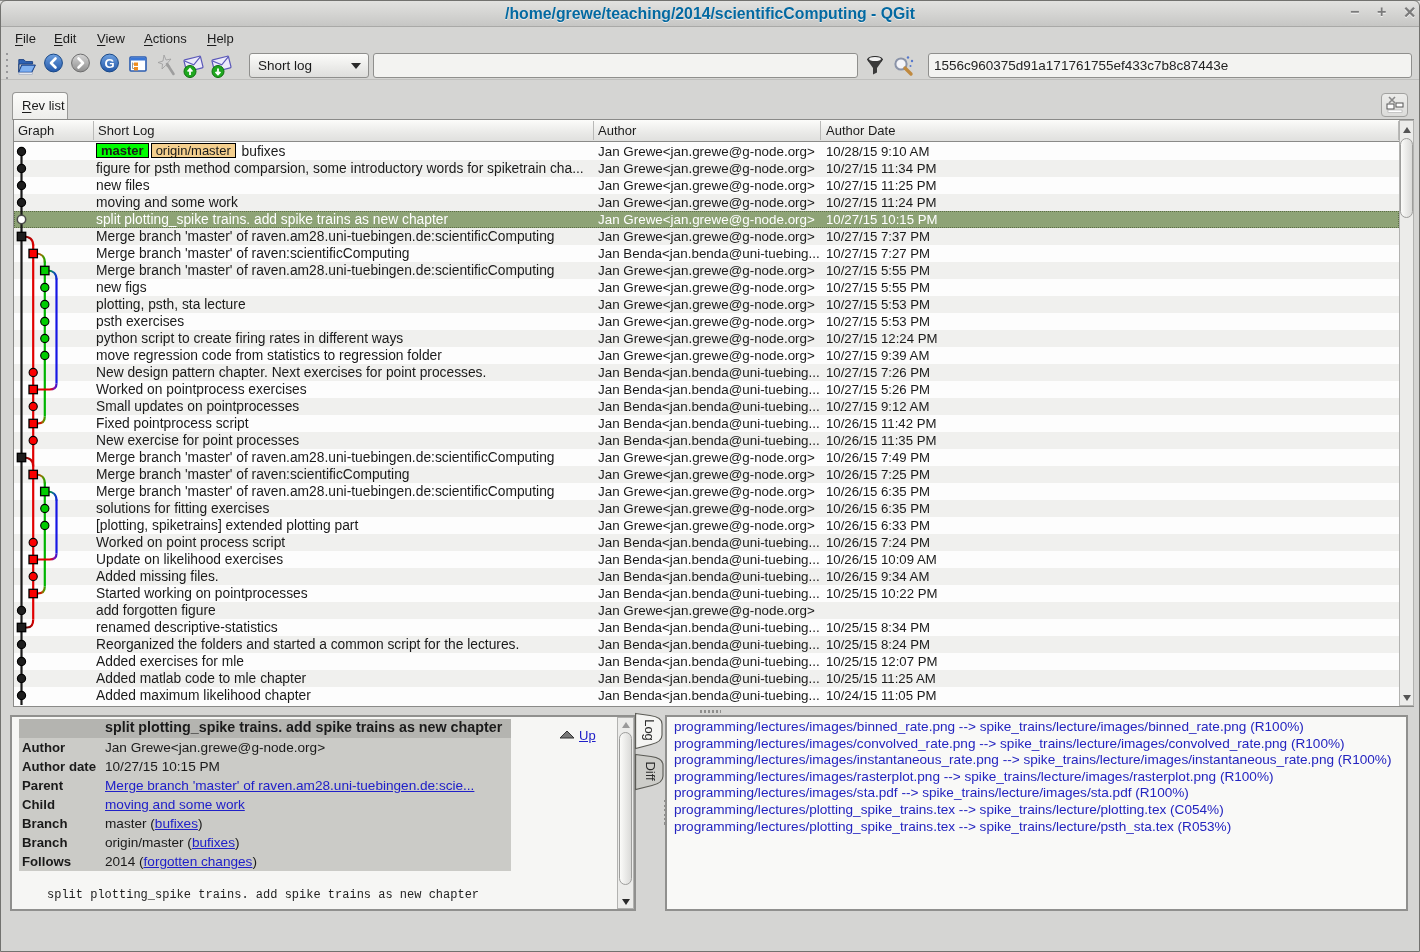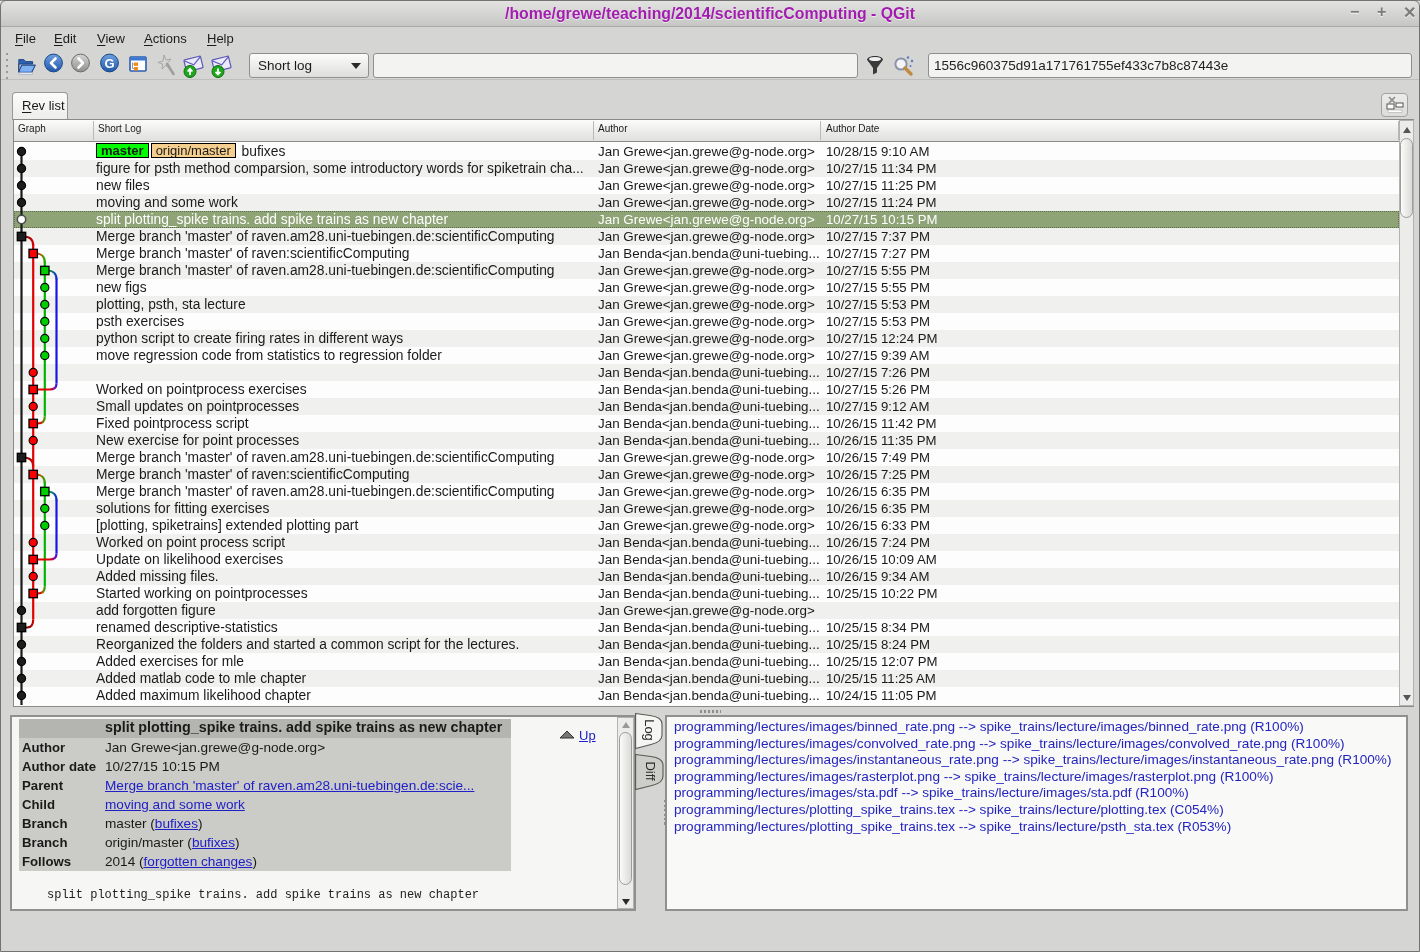--- a/index.html
+++ b/index.html
@@ -1,32 +1,32 @@
 <!DOCTYPE html>
 <html><head><meta charset="utf-8">
 <style>
 * { margin:0; padding:0; box-sizing:border-box; }
 html,body { width:1420px; height:952px; overflow:hidden; }
 body { font-family:"Liberation Sans", sans-serif; background:#d5d5d3; position:relative; font-size:13px; color:#1a1a1a;}
 .abs { position:absolute; }
 #titlebar { left:0; top:0; width:1420px; height:27px;
   background:linear-gradient(#e2e2e0,#cfcfcd 70%,#c6c6c4);
   border-bottom:1px solid #a9a9a7; border-top:1px solid #8c8c8a;}
-#title { width:100%; text-align:center; top:5px; font-weight:bold; font-size:15.8px; color:#a21caf; text-shadow:0 1px 0 rgba(255,255,255,.6);}
+#title { width:100%; text-align:center; top:5px; font-weight:bold; font-size:15.8px; color:#0369a1; text-shadow:0 1px 0 rgba(255,255,255,.6);}
 .winbtn { top:3px; font-size:16px; font-weight:bold; color:#7b7b7b; text-shadow:0 1px 0 rgba(255,255,255,.7);}
 .mi { position:absolute; top:31px; font-size:13px; color:#1c1c1c; }
 u { text-decoration:underline; text-underline-offset:2px; }
 .entry { background:#f3f3f1; border:1px solid #8f8f8d; border-radius:3px; }
 #tab { left:12px; top:92px; width:56px; height:28px; background:linear-gradient(#fbfbf9,#ededeb);
   border:1px solid #989896; border-bottom:none; border-radius:4px 4px 0 0; padding:5px 0 0 9px; }
 #tblframe { left:13px; top:119px; width:1401px; height:588px; border:1px solid #8a8a88; background:#fdfdfd;}
 #thead { left:13px; top:119px; width:1386px; height:23px;
   background:linear-gradient(#fcfcfa,#eaeae8 60%,#e0e0de); border:1px solid #8a8a88; border-right:none;}
 .hsep { position:absolute; top:121px; width:1px; height:19px; background:#b9b9b7; }
-.hcell { position:absolute; top:123px; font-size:10px; color:#1b1b1b; }
+.hcell { position:absolute; top:123px; font-size:13px; color:#1b1b1b; }
 .row { position:absolute; left:14px; width:1385px; height:17px; line-height:17px; font-size:13.8px; white-space:nowrap; overflow:hidden;}
 .even { background:#f0f0ee; }
 .odd { background:#fdfdfd; }
 .srow { background:#8ea376; color:#fff; outline:1px dotted rgba(50,65,30,.55); outline-offset:-1px;}
 .c-log { position:absolute; left:82px; width:497px; overflow:hidden; white-space:nowrap;}
 .c-auth { position:absolute; left:584px; width:222px; overflow:hidden; font-size:13.4px;}
 .c-date { position:absolute; left:812px; width:560px; overflow:hidden; font-size:13.2px;}
 .tag { display:inline-block; height:15px; line-height:14px; border:1px solid #000; padding:0 4px; margin-right:2px; font-size:13px; vertical-align:1px;}
 .tagm { background:#00ff00; font-weight:bold; }
 .tago { background:#f4cf8e; }
@@ -211,20 +211,21 @@
 <span class="c-log">python script to create firing rates in different ways</span>
 <span class="c-auth">Jan Grewe&lt;jan.grewe@g-node.org&gt;</span>
 <span class="c-date">10/27/15 12:24 PM</span>
 </div>
 <div class="row odd" style="top:347px;height:34px;padding-left:20px;">
 <span class="c-log">move regression code from statistics to regression folder</span>
 <span class="c-auth">Jan Grewe&lt;jan.grewe@g-node.org&gt;</span>
 <span class="c-date">10/27/15 9:39 AM</span>
 </div>
 <div class="row even" style="top:364px;height:17px;">
+<span class="c-log">New design pattern chapter. Next exercises for point processes.</span>
 <span class="c-auth">Jan Benda&lt;jan.benda@uni-tuebing...</span>
 <span class="c-date">10/27/15 7:26 PM</span>
 </div>
 <div class="row odd" style="top:381px;height:17px;">
 <span class="c-log">Worked on pointprocess exercises</span>
 <span class="c-auth">Jan Benda&lt;jan.benda@uni-tuebing...</span>
 <span class="c-date">10/27/15 5:26 PM</span>
 </div>
 <div class="row even" style="top:398px;height:17px;">
 <span class="c-log">Small updates on pointprocesses</span>

